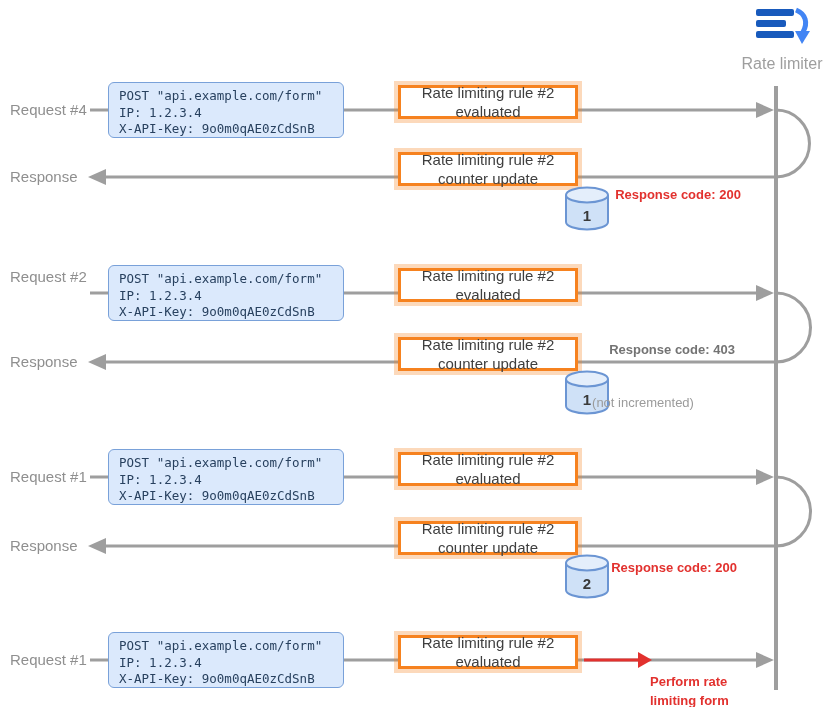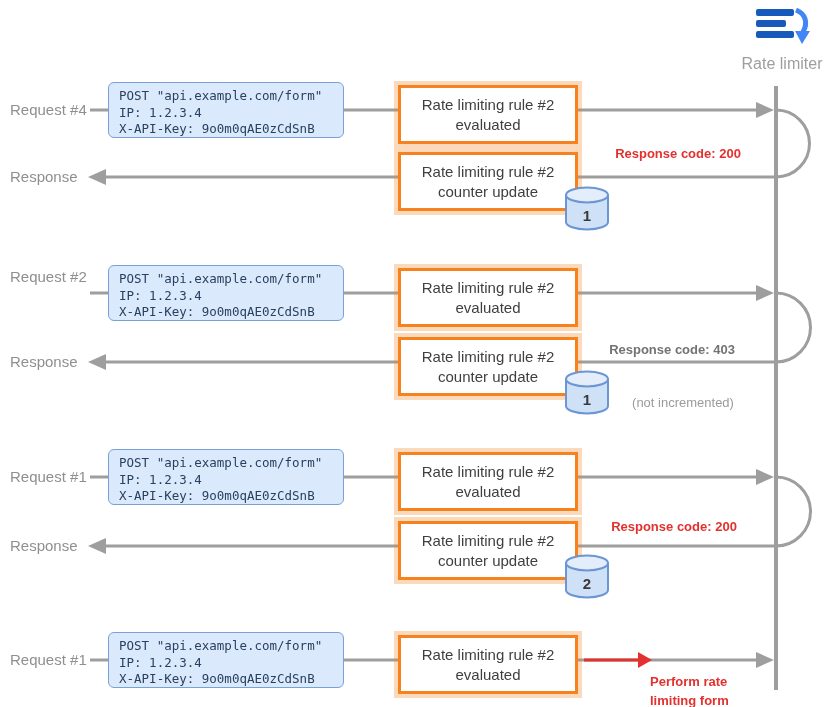--- a/index.html
+++ b/index.html
@@ -12,28 +12,28 @@
   .lane-label{
     position:absolute;left:10px;font-size:15px;color:#8f8f8f;white-space:nowrap;
   }
   .blue-box{
     position:absolute;left:108px;width:236px;height:56px;box-sizing:border-box;
     background:#dbe9fc;border:1.5px solid #79a1d9;border-radius:6px;
     padding:5px 10px;font-family:"DejaVu Sans Mono",monospace;font-size:12.5px;
     line-height:1.32;color:#28415f;white-space:nowrap;overflow:hidden;
   }
   .orange-box{
-    position:absolute;left:398px;width:180px;height:59px;box-sizing:border-box;
+    position:absolute;left:398px;width:180px;height:34px;box-sizing:border-box;
     background:#ffffff;border:3px solid #f6821f;box-shadow:0 0 0 4px rgba(246,130,31,0.30);
     display:flex;flex-direction:column;align-items:center;justify-content:center;
     font-size:15px;color:#3f3f3f;line-height:1.3;text-align:center;
   }
   .cyl{position:absolute;width:48px;height:48px;}
   .annot{position:absolute;font-size:13px;text-align:center;white-space:nowrap;}
-  .annot-red{color:#e2312e;font-weight:700;}
+  .annot-red{color:#e2312e;font-weight:700;margin-top:41px;}
   .annot-gray{color:#737373;font-weight:700;}
   .annot-note{position:absolute;font-size:13px;color:#9b9b9b;text-align:center;white-space:nowrap;}
   .action-annot{
     position:absolute;left:650px;top:636px;width:112px;font-size:13px;color:#e2312e;
     font-weight:700;line-height:1.45;text-align:left;margin-top:37px;
   }
   .actor-label{
     position:absolute;left:706px;top:55px;width:152px;text-align:center;
     font-size:16px;color:#9e9e9e;
   }
@@ -149,20 +149,20 @@
     <text x="24" y="36" text-anchor="middle" font-size="15" font-weight="bold" fill="#3a3a3a">1</text>
   </svg>
   <svg class="cyl" style="left:563px;top:553px" viewBox="0 0 48 48">
     <path d="M3 10 L3 37 A21 7.5 0 0 0 45 37 L45 10" fill="#cfe1f7" stroke="#6b95d3" stroke-width="2"></path>
     <ellipse cx="24" cy="10" rx="21" ry="7.5" fill="#e4eefb" stroke="#6b95d3" stroke-width="2"></ellipse>
     <text x="24" y="36" text-anchor="middle" font-size="15" font-weight="bold" fill="#3a3a3a">2</text>
   </svg>
 
   <div class="annot annot-red" style="left:600px;top:146px;width:156px">Response code: 200</div>
   <div class="annot annot-gray" style="left:594px;top:342px;width:156px">Response code: 403</div>
-  <div class="annot-note" style="left:608px;top:395px;width:150px">(not incremented)</div>
+  <div class="annot-note" style="left:568px;top:395px;width:150px">(not incremented)</div>
   <div class="annot annot-red" style="left:596px;top:519px;width:156px">Response code: 200</div>
   <div class="action-annot">
     <div>Perform rate</div>
     <div>limiting form action</div>
   </div>
 
 </div>
 
 </body></html>

